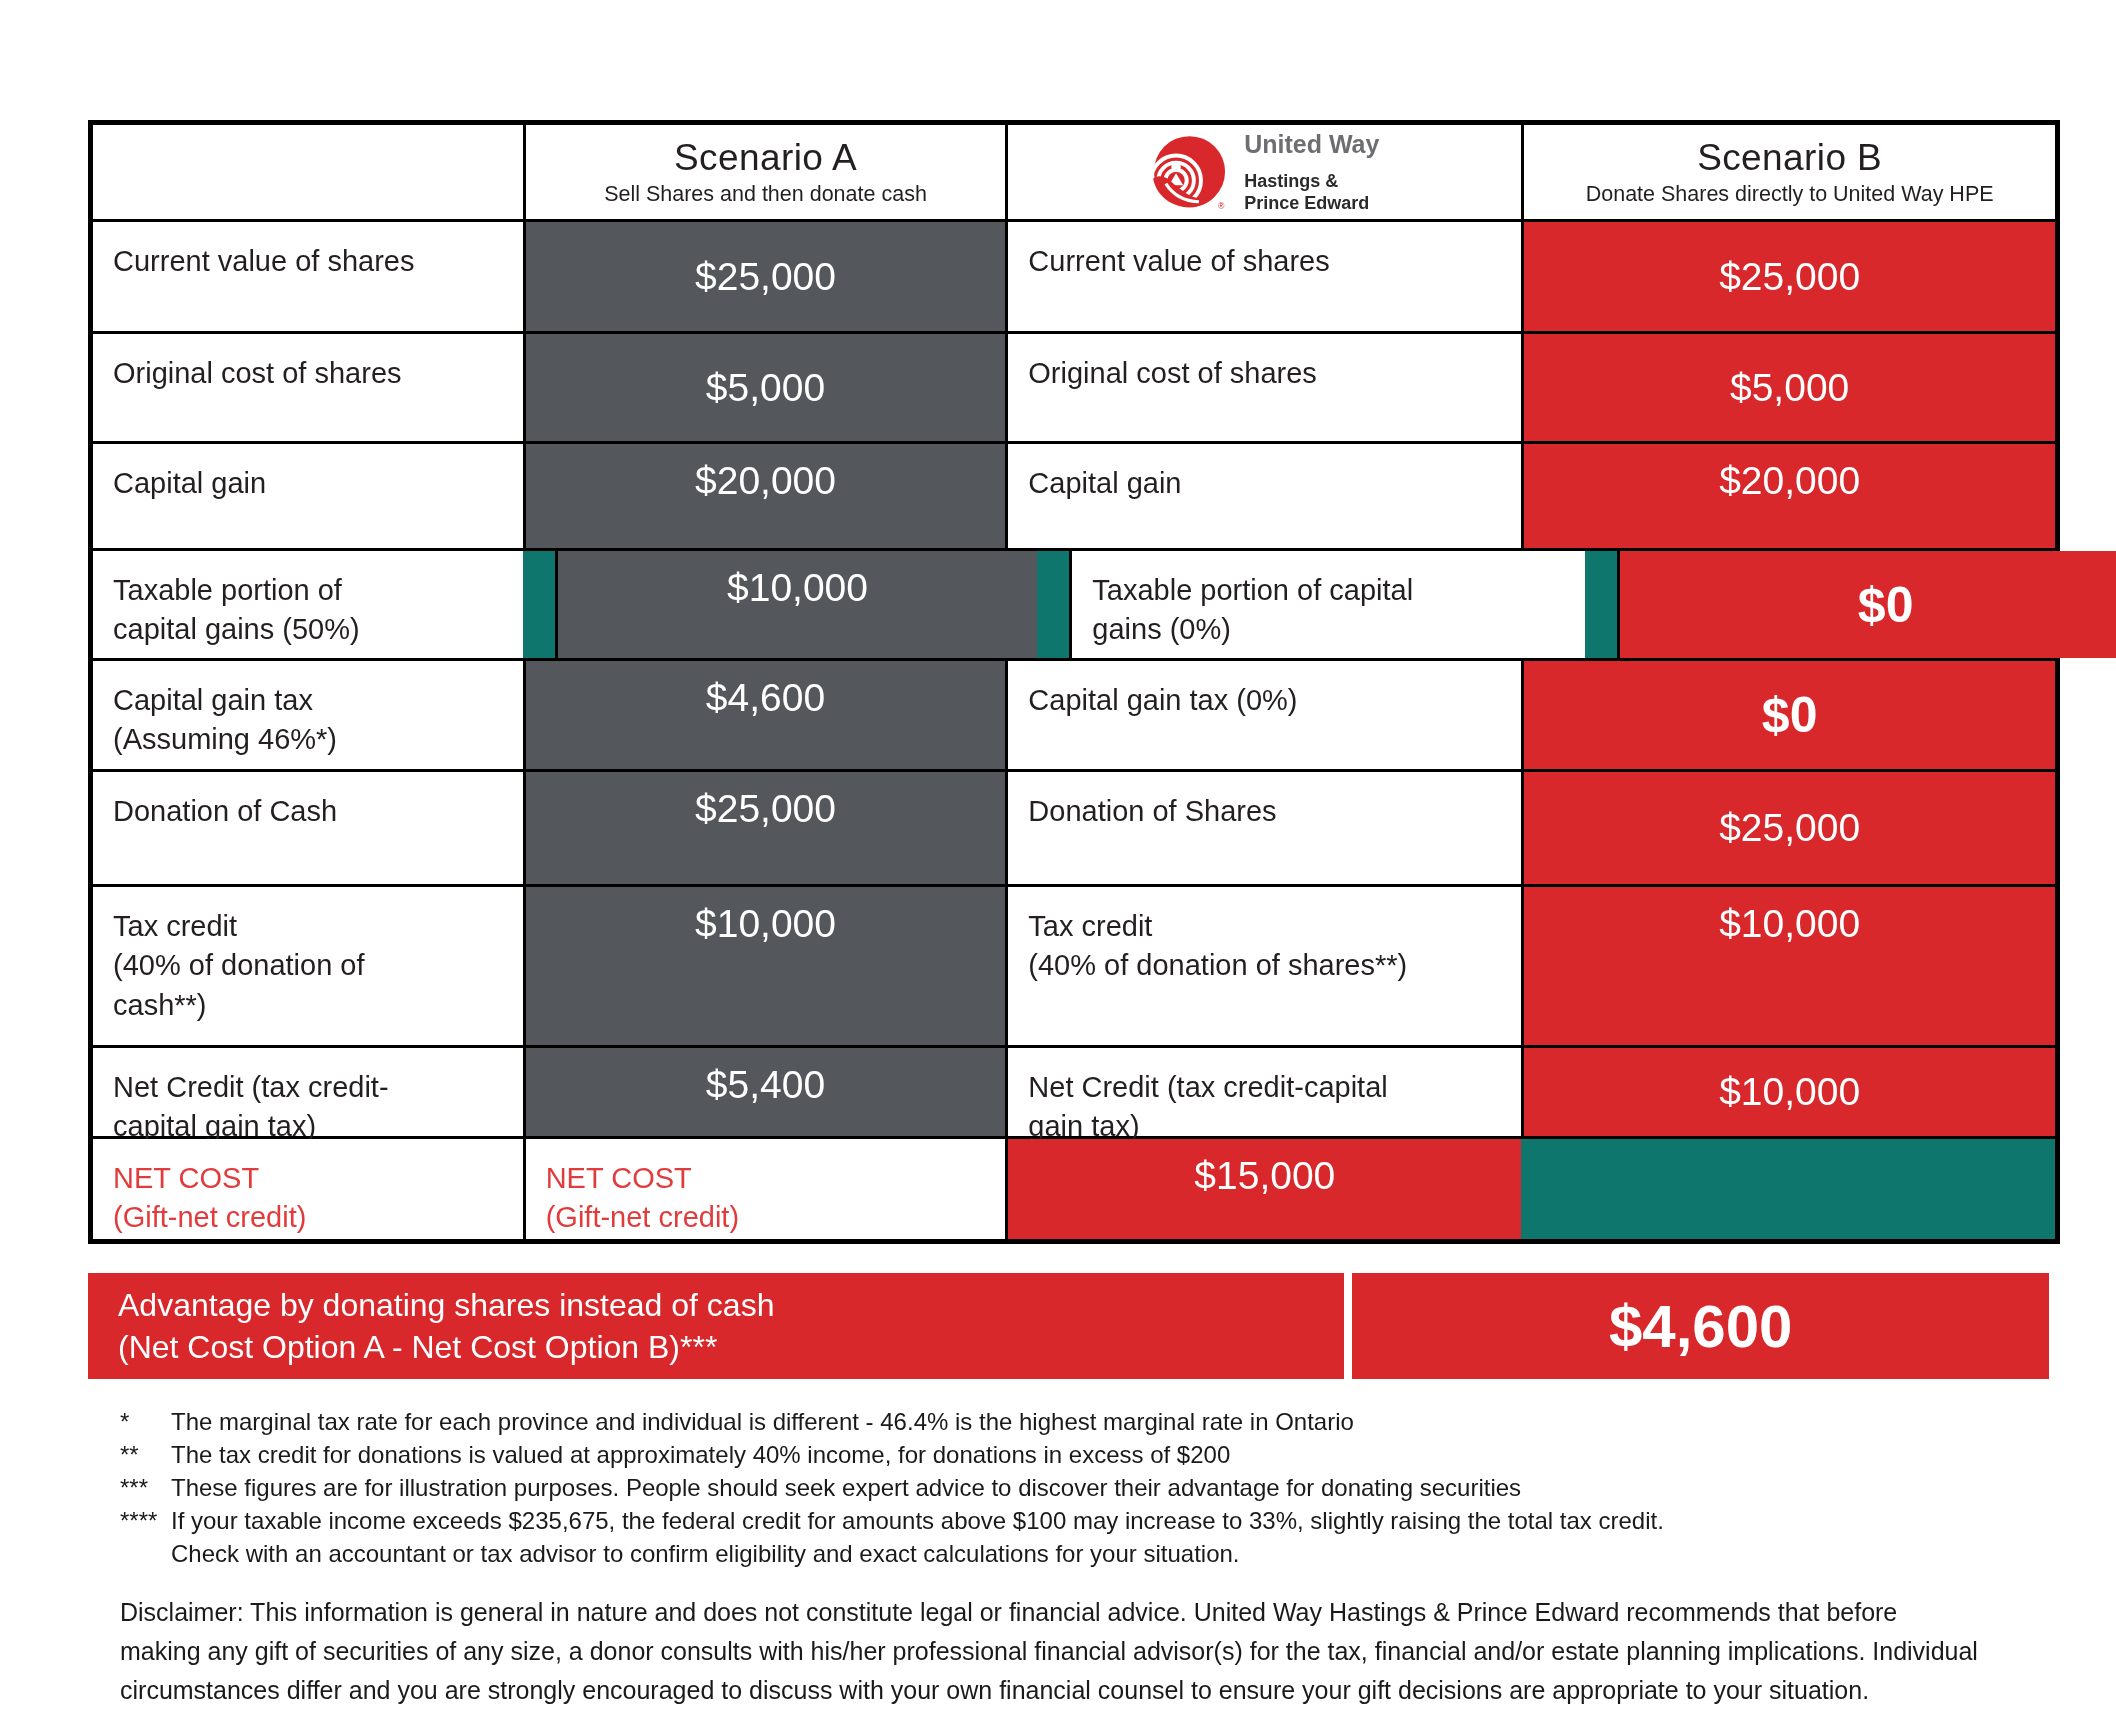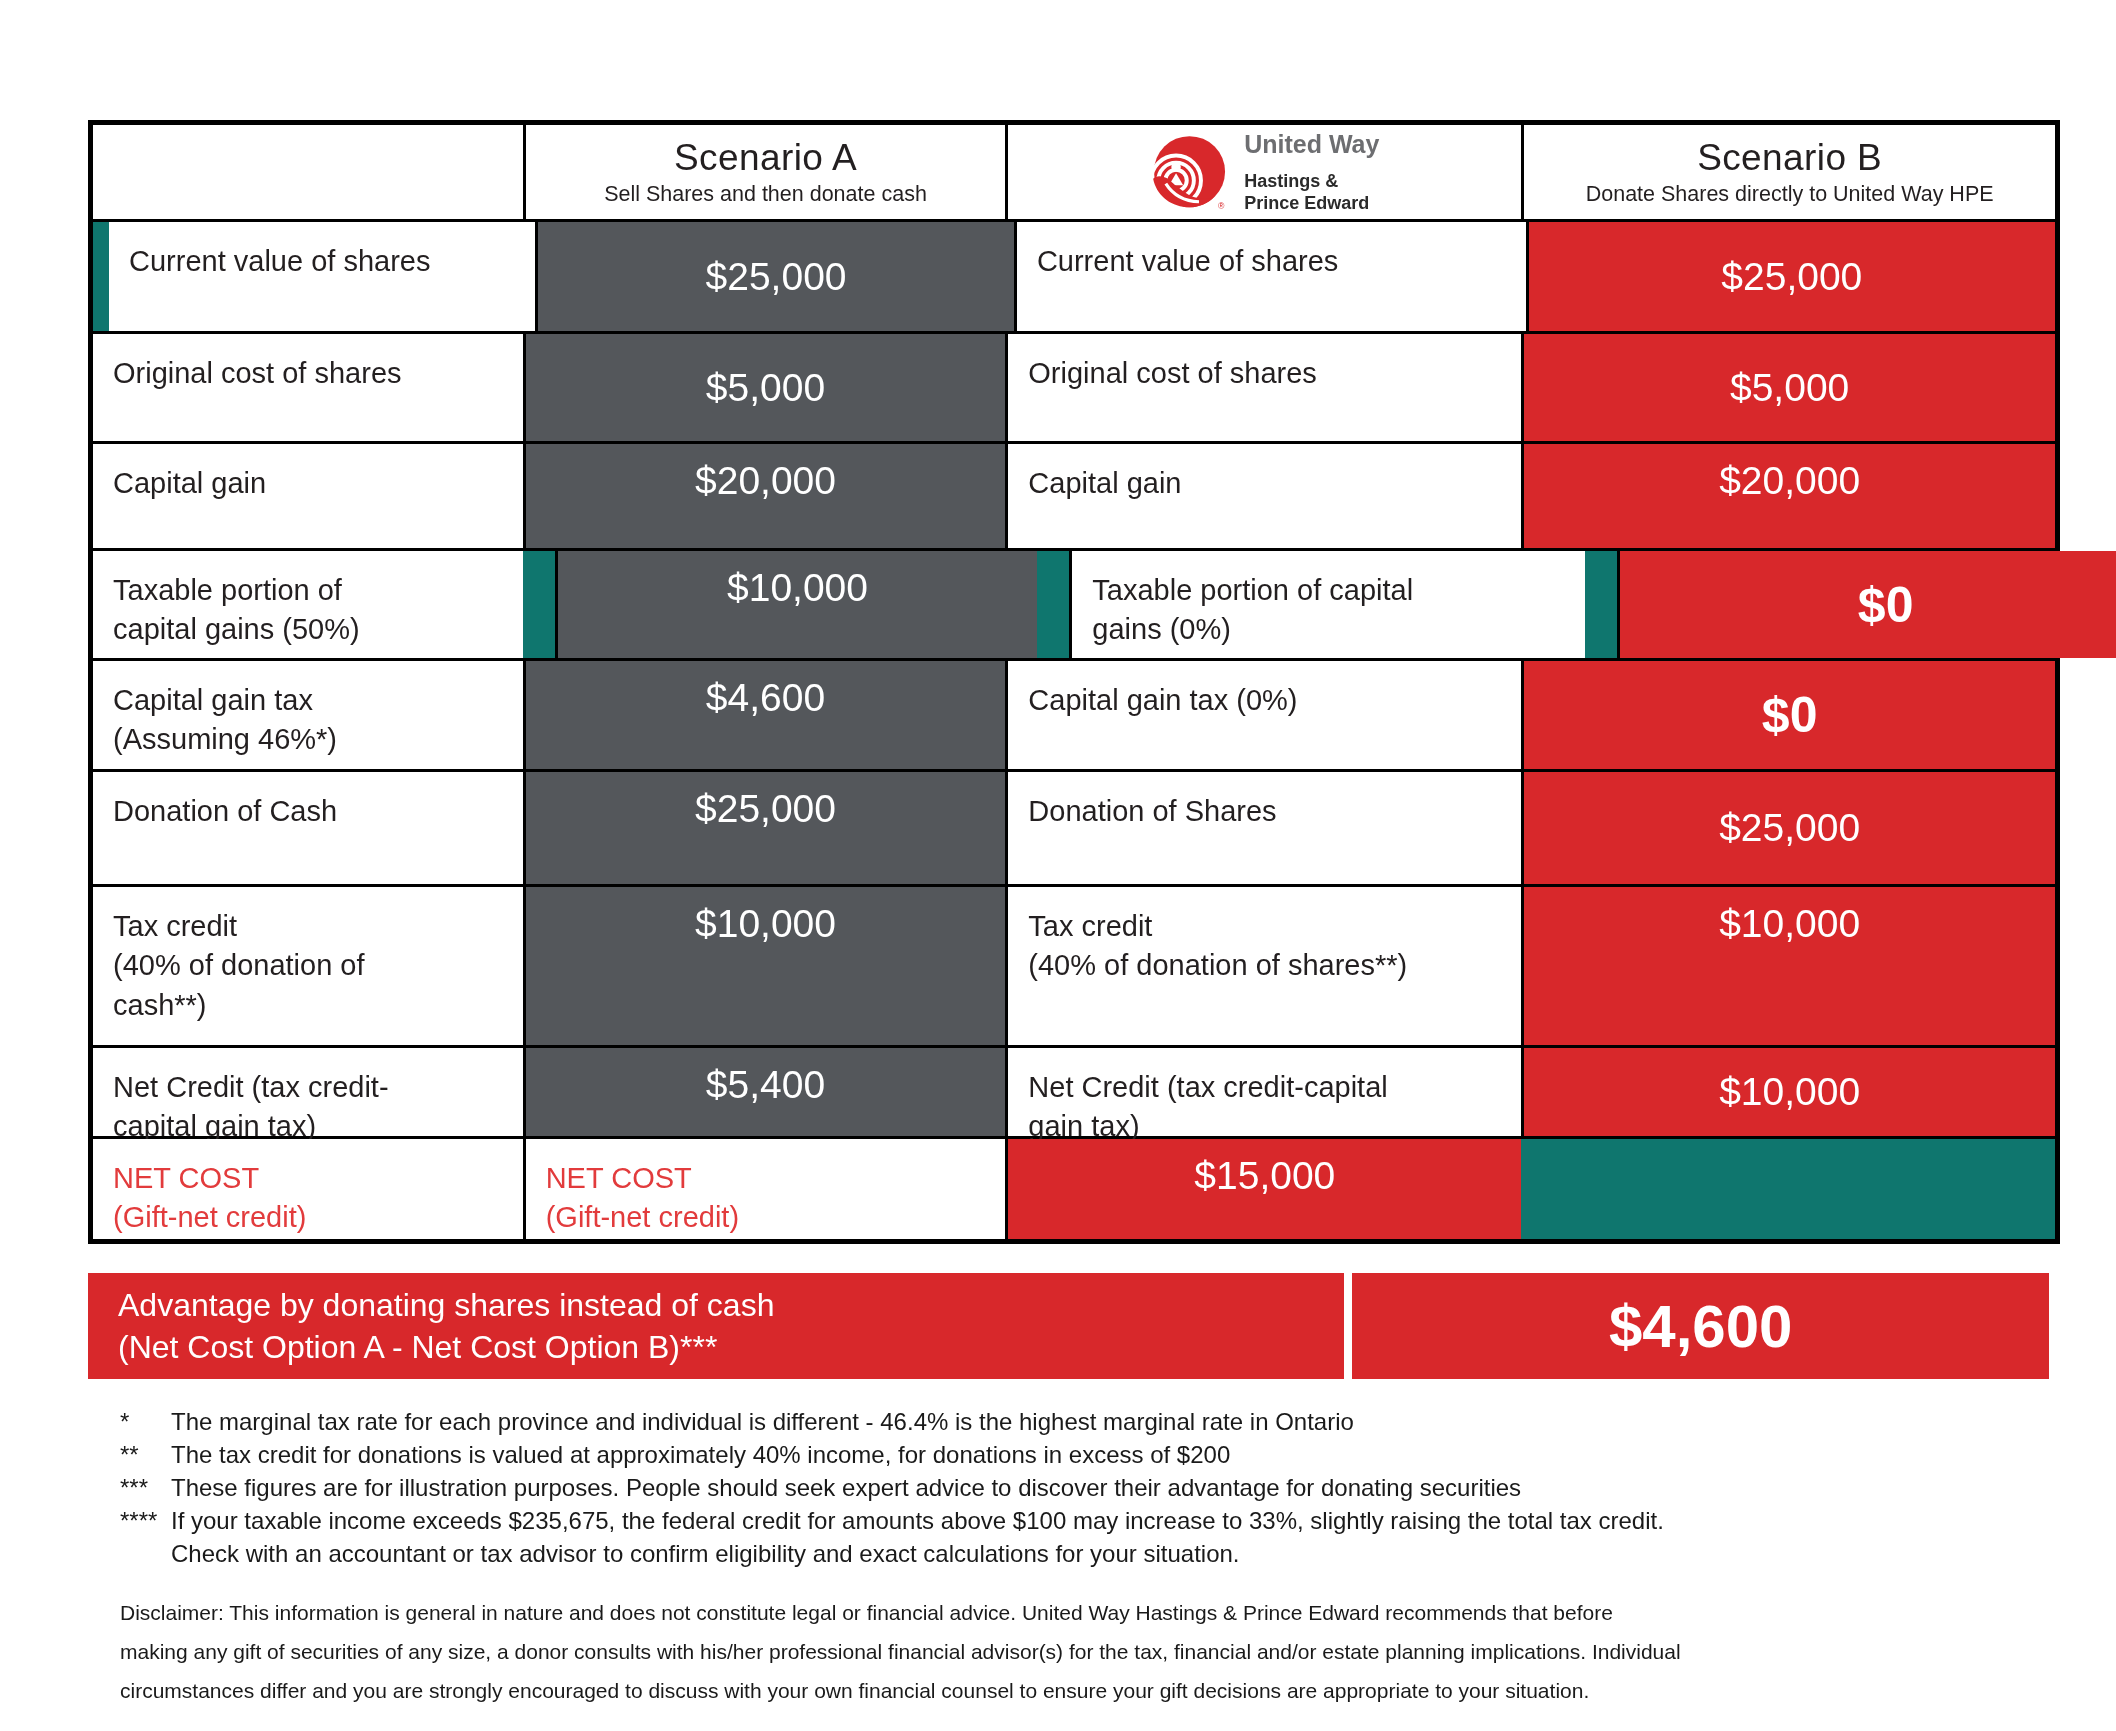--- a/index.html
+++ b/index.html
@@ -38,21 +38,21 @@
           display:grid; grid-template-columns:1256px 8.3px 1fr; background:#fff;}
   .banner-left{background:var(--red); color:#fff; font-size:32px; line-height:1.32;
                display:flex; align-items:center; padding-left:30px; white-space:pre-line;}
   .banner-right{background:var(--red); color:#fff; font-size:60px; font-weight:bold;
                 display:flex; align-items:center; justify-content:center;}
   
   .footnotes{position:absolute; left:120px; top:1405px; width:1961px;}
   .fn{display:grid; grid-template-columns:51px 1fr; font-size:24px; line-height:33px; color:#1a1a1a;}
   .fn-text{white-space:pre-line;}
   .disclaimer{position:absolute; left:120px; top:1593px; width:1975px;
-              font-size:21px; line-height:39px; white-space:pre-line; color:#1a1a1a;}
+              font-size:25px; line-height:39px; white-space:pre-line; color:#1a1a1a;}
 </style>
 </head>
 <body>
 
 <div class="page">
 
   <div class="ctable">
     <div class="trow thead">
       <div class="c"></div>
       <div class="c">
@@ -78,21 +78,21 @@
           <div class="logo-region">Hastings &amp;</div>
           <div class="logo-region">Prince Edward</div>
         </div>
       </div>
       <div class="c">
         <div class="h-title">Scenario B</div>
         <div class="h-sub">Donate Shares directly to United Way HPE</div>
       </div>
     </div>
     <div id="rows">
-  <div class="trow" style="height: 112px; padding-left: 16px;">
+  <div class="trow" style="height: 112px;">
     <div class="c lbl a">Current value of shares</div>
     <div class="c val a">
             <span class="vtext">$25,000</span>
           </div>
     <div class="c lbl b">Current value of shares</div>
     <div class="c val b">
             <span class="vtext">$25,000</span>
           </div>
   </div>
 

